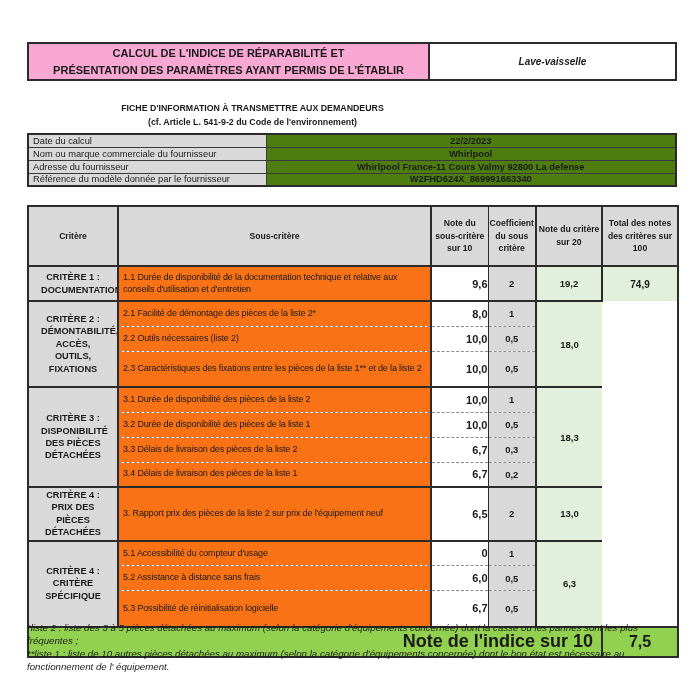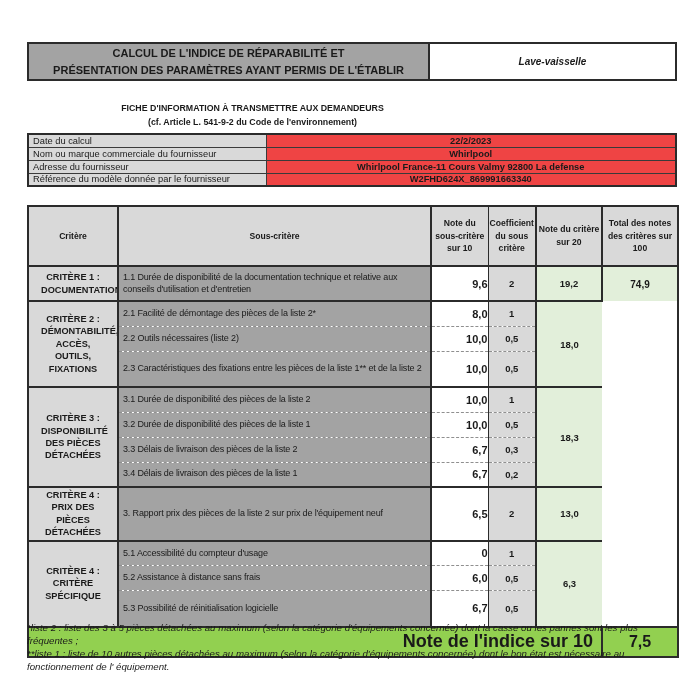--- a/index.html
+++ b/index.html
@@ -10,21 +10,21 @@
     font-family: "Liberation Sans", sans-serif;
     color: #1a1a1a;
   }
 
   
   .banner {
     position: absolute; top: 42px; left: 27px; width: 650px; height: 39px;
     display: flex; border: 2px solid #2b2b2b;
   }
   .banner-title {
-    width: 401px; background: #a3a3a3; border-right: 2px solid #2b2b2b;
+    width: 401px; background: #f9a8d4; border-right: 2px solid #2b2b2b;
     display: flex; flex-direction: column; justify-content: center; align-items: center;
     font-weight: bold; font-size: 11px; line-height: 1.5; text-align: center;
   }
   .banner-cat {
     flex: 1; background: #ffffff;
     display: flex; justify-content: center; align-items: center;
     font-weight: bold; font-style: italic; font-size: 10px;
   }
 
   
@@ -34,21 +34,21 @@
   }
 
   
   table { border-collapse: collapse; }
   .supplier {
     position: absolute; top: 133px; left: 27px; width: 650px;
     border: 2px solid #2b2b2b; table-layout: fixed; font-size: 9.3px;
   }
   .supplier td { border: 1px solid #3a3a3a; height: 13px; overflow: hidden; white-space: nowrap; }
   .supplier .lbl { width: 238px; background: #d9d9d9; padding-left: 4px; }
-  .supplier .val { background: #ef4444; text-align: center; font-weight: bold; }
+  .supplier .val { background: #4d7c0f; text-align: center; font-weight: bold; }
 
   
   .score {
     position: absolute; top: 205px; left: 27px; width: 650px;
     border: 2px solid #2b2b2b; table-layout: fixed;
   }
   .score th, .score td {
     border-left: 1px solid #2b2b2b; border-top: 1px solid #2b2b2b;
     overflow: hidden; vertical-align: middle;
   }
@@ -59,21 +59,21 @@
   .rh60 { height: 60px; } .rh35 { height: 35px; } .rh25 { height: 25px; }
   .rh26 { height: 36px; } .rh30 { height: 30px; }
   .bl2 { border-left-width: 2px !important; }
   tbody.grp tr:first-child td, tbody.final tr td { border-top: 2px solid #2b2b2b; }
   tbody.grp tr + tr td { border-top: 1px dashed #8f8f8f; }
   .crit {
     background: #d9d9d9; font-weight: bold; font-size: 9.2px; line-height: 1.35;
     text-align: center; padding: 1px 12px;
   }
   .sub {
-    background: #a3a3a3; font-size: 9px; letter-spacing: -0.15px; line-height: 1.3;
+    background: #f97316; font-size: 9px; letter-spacing: -0.15px; line-height: 1.3;
     padding: 1px 3px 1px 4px;
   }
   .n10 { background: #ffffff; font-weight: bold; font-size: 11px; text-align: right; border-radius: 13px; }
   .coef { background: #d9d9d9; font-weight: bold; font-size: 9.5px; text-align: center; }
   .n20 { background: #e2efda; font-weight: bold; font-size: 9.5px; text-align: center; }
   .tot { background: #e2efda; font-weight: bold; font-size: 10px; text-align: center; }
   .final-lbl {
     background: #92d050; font-weight: bold; font-size: 18px;
     text-align: right; padding-right: 8px;
   }

